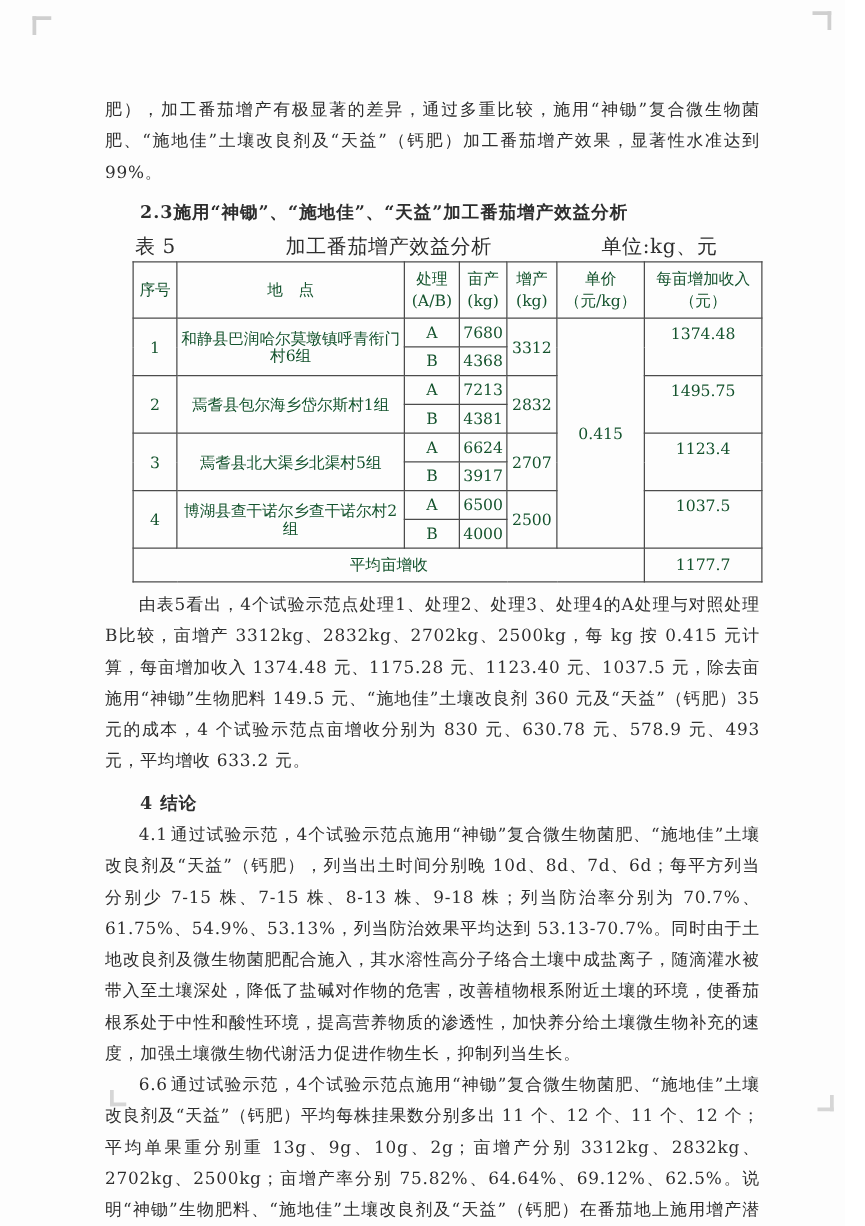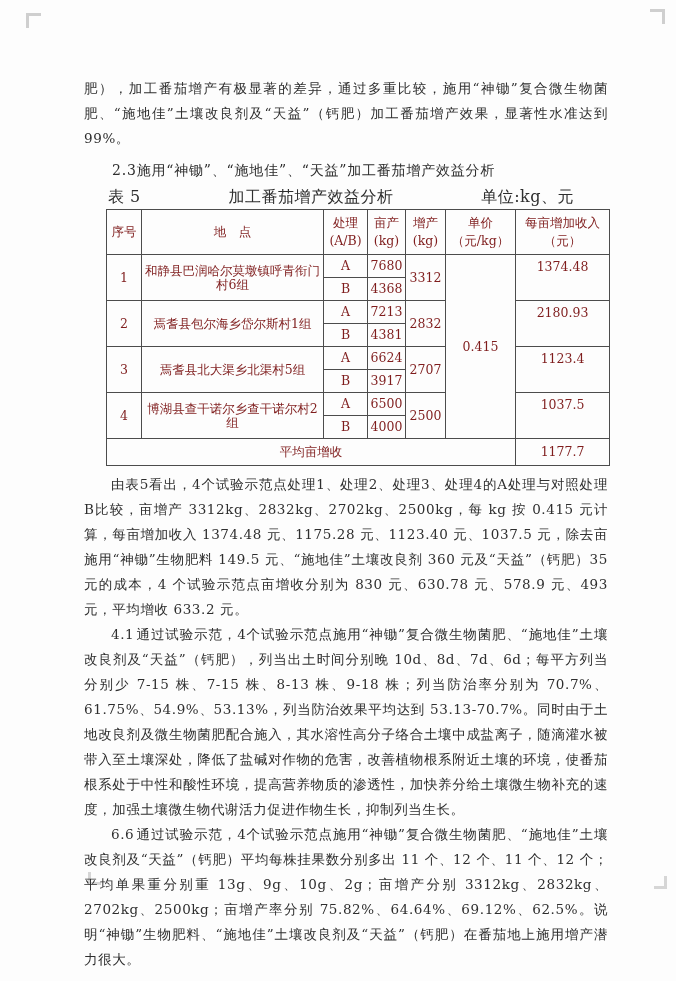--- a/index.html
+++ b/index.html
@@ -9,29 +9,29 @@
     color:#2e2e2e;
   }
   .page { position:relative; width:676px; height:981px; background:#fdfdfd; overflow:hidden; }
   .content { position:absolute; left:84px; top:0; width:524px; padding-top:76px; }
 
   p.body { margin:0; font-size:13.5px; line-height:25px; text-align:justify; letter-spacing:0.6px; }
   p.indent { text-indent:2em; }
   p.mt { margin-top:6px; }
   .snum { font-weight:normal; margin-right:2px; }
 
-  h3.h23 { margin:7px 0 0 0; font-size:14px; font-weight:normal; text-indent:2em; line-height:25px; letter-spacing:0.8px; }
+  h3.h23 { margin:7px 0 0 0; font-size:14px; font-weight:bold; text-indent:2em; line-height:25px; letter-spacing:0.8px; }
   h3.h4t { margin:9px 0 0 0; font-size:14px; font-weight:bold; text-indent:2em; line-height:25px; letter-spacing:0.8px; }
 
   .caption { display:flex; justify-content:space-between; align-items:flex-end;
              font-size:16px; line-height:20px; margin:4px 0 2px 0;
              padding-left:24px; padding-right:34px; letter-spacing:0.5px; }
 
   table.t5 { border-collapse:collapse; margin-left:22px; width:503px; table-layout:fixed;
-             font-size:12.5px; color:#7f1d1d; }
+             font-size:12.5px; color:#14532d; }
   .t5 th, .t5 td { border:1px solid #4c4c4c; text-align:center; padding:0 2px; font-weight:normal; }
   .t5 th { height:44px; line-height:18px; }
   .t5 td { height:22px; line-height:16px; }
   .t5 td.loc { line-height:14px; }
   .t5 td.income { vertical-align:top; padding-top:4px; }
   .t5 tr.footer td { height:26px; }
 
   .mark { position:absolute; }
   .mark.tl { left:26px;  top:13px;  width:12px; height:12px; border-left:3px solid #cfcfcf; border-top:3px solid #cfcfcf; }
   .mark.tr { left:650px; top:9px;   width:12px; height:12px; border-right:3px solid #cfcfcf; border-top:3px solid #cfcfcf; }
@@ -109,21 +109,21 @@
         <td>B</td>
         <td>4368</td>
       </tr>
 
       <tr>
         <td rowspan="2">2</td>
         <td rowspan="2" class="loc">焉耆县包尔海乡岱尔斯村1组</td>
         <td>A</td>
         <td>7213</td>
         <td rowspan="2">2832</td>
-        <td rowspan="2" class="income">2180.93</td>
+        <td rowspan="2" class="income">1495.75</td>
       </tr>
       <tr>
         <td>B</td>
         <td>4381</td>
       </tr>
 
       <tr>
         <td rowspan="2">3</td>
         <td rowspan="2" class="loc">焉耆县北大渠乡北渠村5组</td>
         <td>A</td>
@@ -151,19 +151,20 @@
 
       <tr class="footer">
         <td colspan="6">平均亩增收</td>
         <td>1177.7</td>
       </tr>
     </tbody>
       </table>
 
     <p class="body indent mt">由表5看出，4个试验示范点处理1、处理2、处理3、处理4的A处理与对照处理B比较，亩增产 3312kg、2832kg、2702kg、2500kg，每 kg 按 0.415 元计算，每亩增加收入 1374.48 元、1175.28 元、1123.40 元、1037.5 元，除去亩施用“神锄”生物肥料 149.5 元、“施地佳”土壤改良剂 360 元及“天益”（钙肥）35 元的成本，4 个试验示范点亩增收分别为 830 元、630.78 元、578.9 元、493 元，平均增收 633.2 元。</p>
 
+    <h3 class="h4t">4 结论</h3>
 
     <p class="body indent"><b class="snum">4.1</b><span>通过试验示范，4个试验示范点施用“神锄”复合微生物菌肥、“施地佳”土壤改良剂及“天益”（钙肥），列当出土时间分别晚 10d、8d、7d、6d；每平方列当分别少 7-15 株、7-15 株、8-13 株、9-18 株；列当防治率分别为 70.7%、61.75%、54.9%、53.13%，列当防治效果平均达到 53.13-70.7%。同时由于土地改良剂及微生物菌肥配合施入，其水溶性高分子络合土壤中成盐离子，随滴灌水被带入至土壤深处，降低了盐碱对作物的危害，改善植物根系附近土壤的环境，使番茄根系处于中性和酸性环境，提高营养物质的渗透性，加快养分给土壤微生物补充的速度，加强土壤微生物代谢活力促进作物生长，抑制列当生长。</span></p>
 
     <p class="body indent"><b class="snum">6.6</b><span>通过试验示范，4个试验示范点施用“神锄”复合微生物菌肥、“施地佳”土壤改良剂及“天益”（钙肥）平均每株挂果数分别多出 11 个、12 个、11 个、12 个；平均单果重分别重 13g、9g、10g、2g；亩增产分别 3312kg、2832kg、2702kg、2500kg；亩增产率分别 75.82%、64.64%、69.12%、62.5%。说明“神锄”生物肥料、“施地佳”土壤改良剂及“天益”（钙肥）在番茄地上施用增产潜力很大。</span></p>
 
   </div>
 </div>
 
 </body></html>

